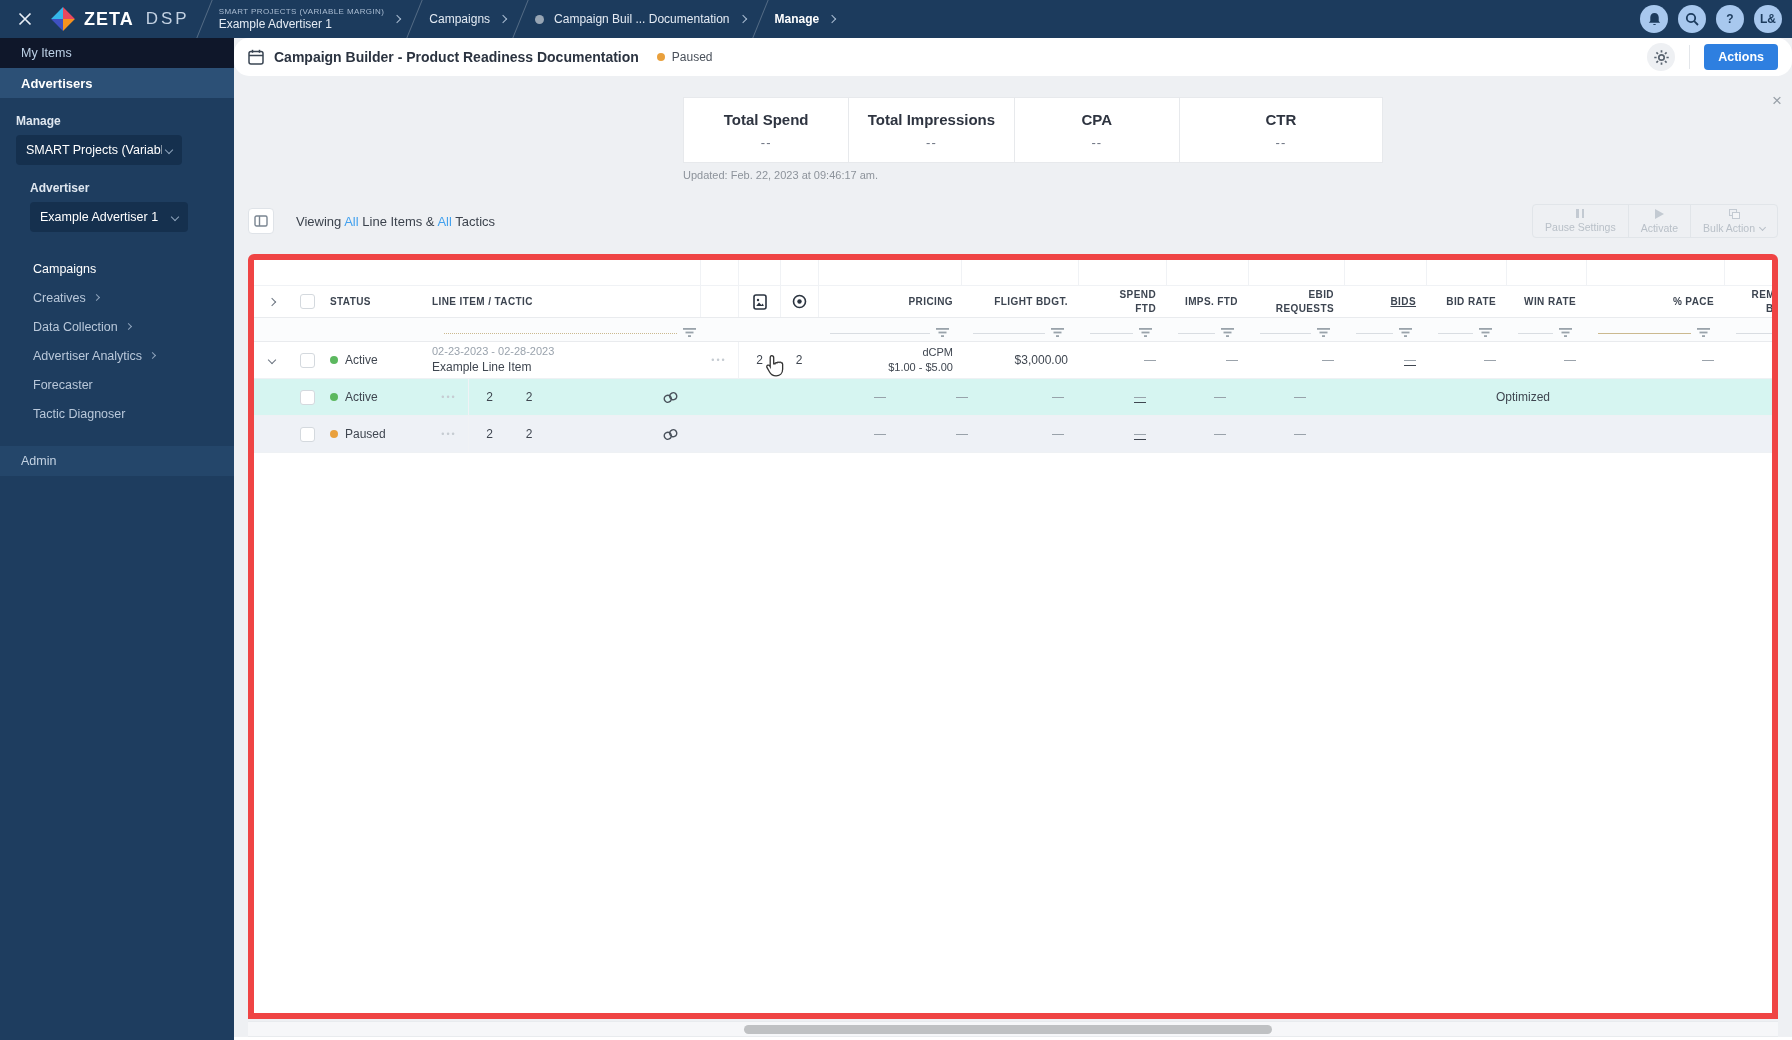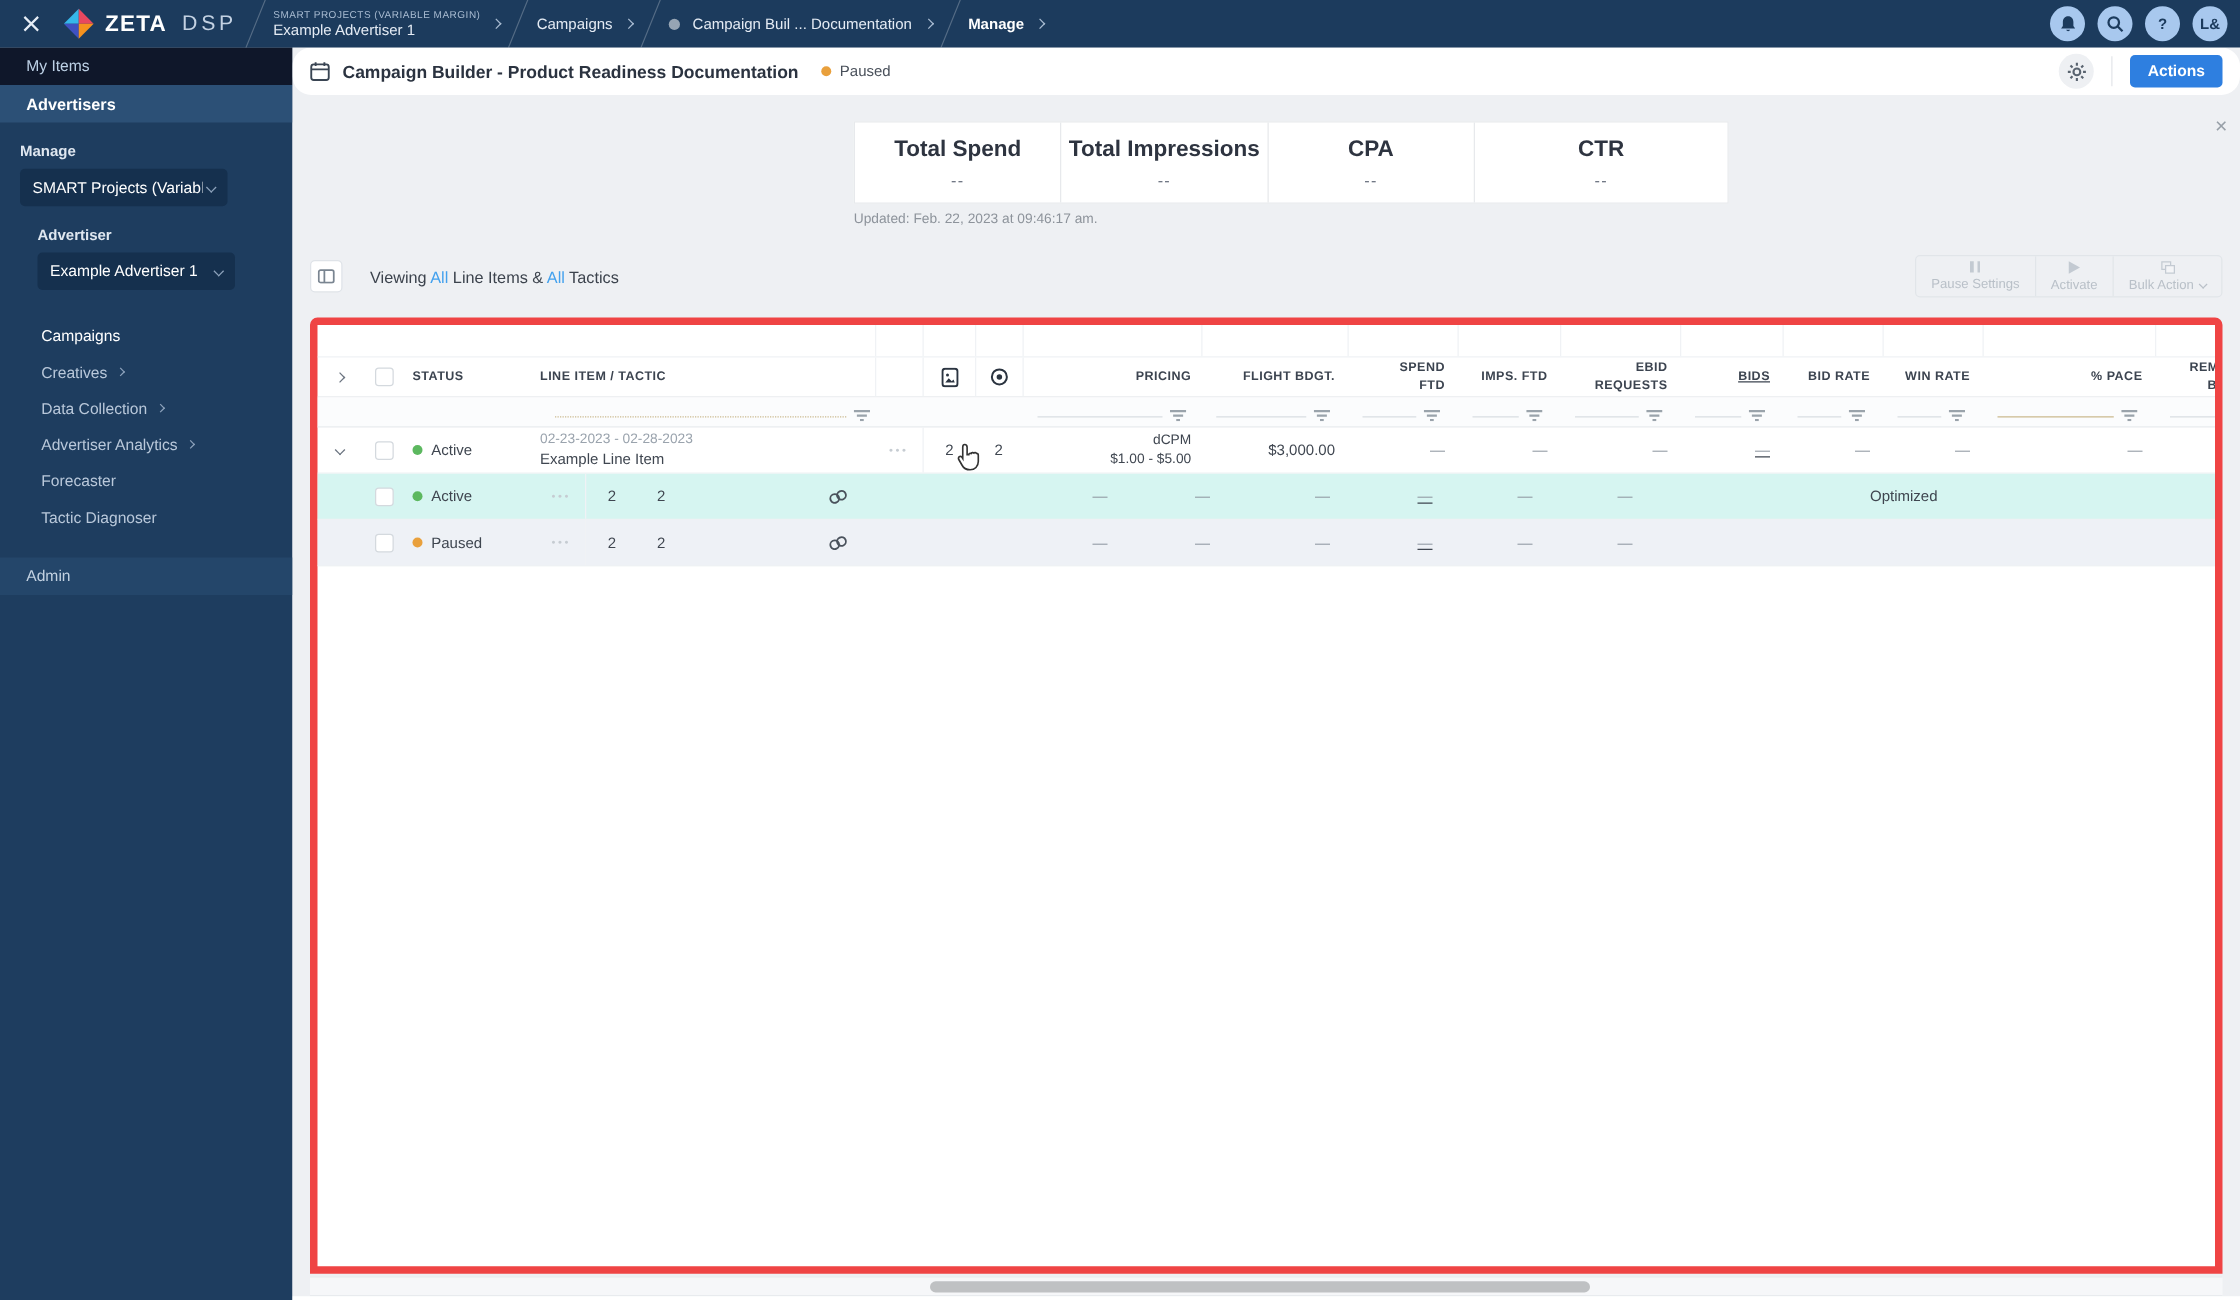--- a/index.html
+++ b/index.html
@@ -57,21 +57,21 @@
   .gear-btn { width:28px; height:28px; border-radius:50%; background:#eef0f3; display:flex; align-items:center; justify-content:center; cursor:pointer; }
   .ph-divider { height:24px; border-left:1px solid #e3e6ea; margin:0 14px; }
   .actions-btn { height:26px; background:#2e7fe0; color:#fff; font-size:12.5px; font-weight:bold;
     border:none; border-radius:4px; padding:0 14px; cursor:pointer; }
 
   .stats-region { position:relative; height:126px; }
   .stats-card { position:absolute; left:449px; top:21px; width:700px; height:66px; background:#fff;
     border:1px solid #e7e9ec; display:flex; }
   .stat-cell { flex:1; display:flex; flex-direction:column; align-items:center; justify-content:center; gap:7px; border-right:1px solid #e7e9ec; }
   .stat-cell:last-child { border-right:none; flex:1.23; }
-  .stat-label { font-size:18px; font-weight:bold; color:#2e3440; }
+  .stat-label { font-size:15px; font-weight:bold; color:#2e3440; }
   .stat-value { font-size:13px; color:#6b7280; letter-spacing:1px; }
   .stats-close { position:absolute; right:10px; top:16px; font-size:17px; color:#98a0a8; cursor:pointer; line-height:1; }
   .updated { position:absolute; left:449px; top:93px; font-size:11px; color:#8d939b; }
 
   .toolbar { height:38px; display:flex; align-items:center; padding:0 14px; }
   .panel-btn { width:26px; height:26px; background:#fff; border:1px solid #dfe3e8; border-radius:4px;
     display:flex; align-items:center; justify-content:center; cursor:pointer; }
   .viewing { margin-left:22px; font-size:13px; color:#3c434d; }
   .viewing .all { color:#43a1ee; cursor:pointer; }
   .btn-group { margin-left:auto; display:flex; height:34px; border:1px solid #e1e5e9; border-radius:4px; overflow:hidden; }

